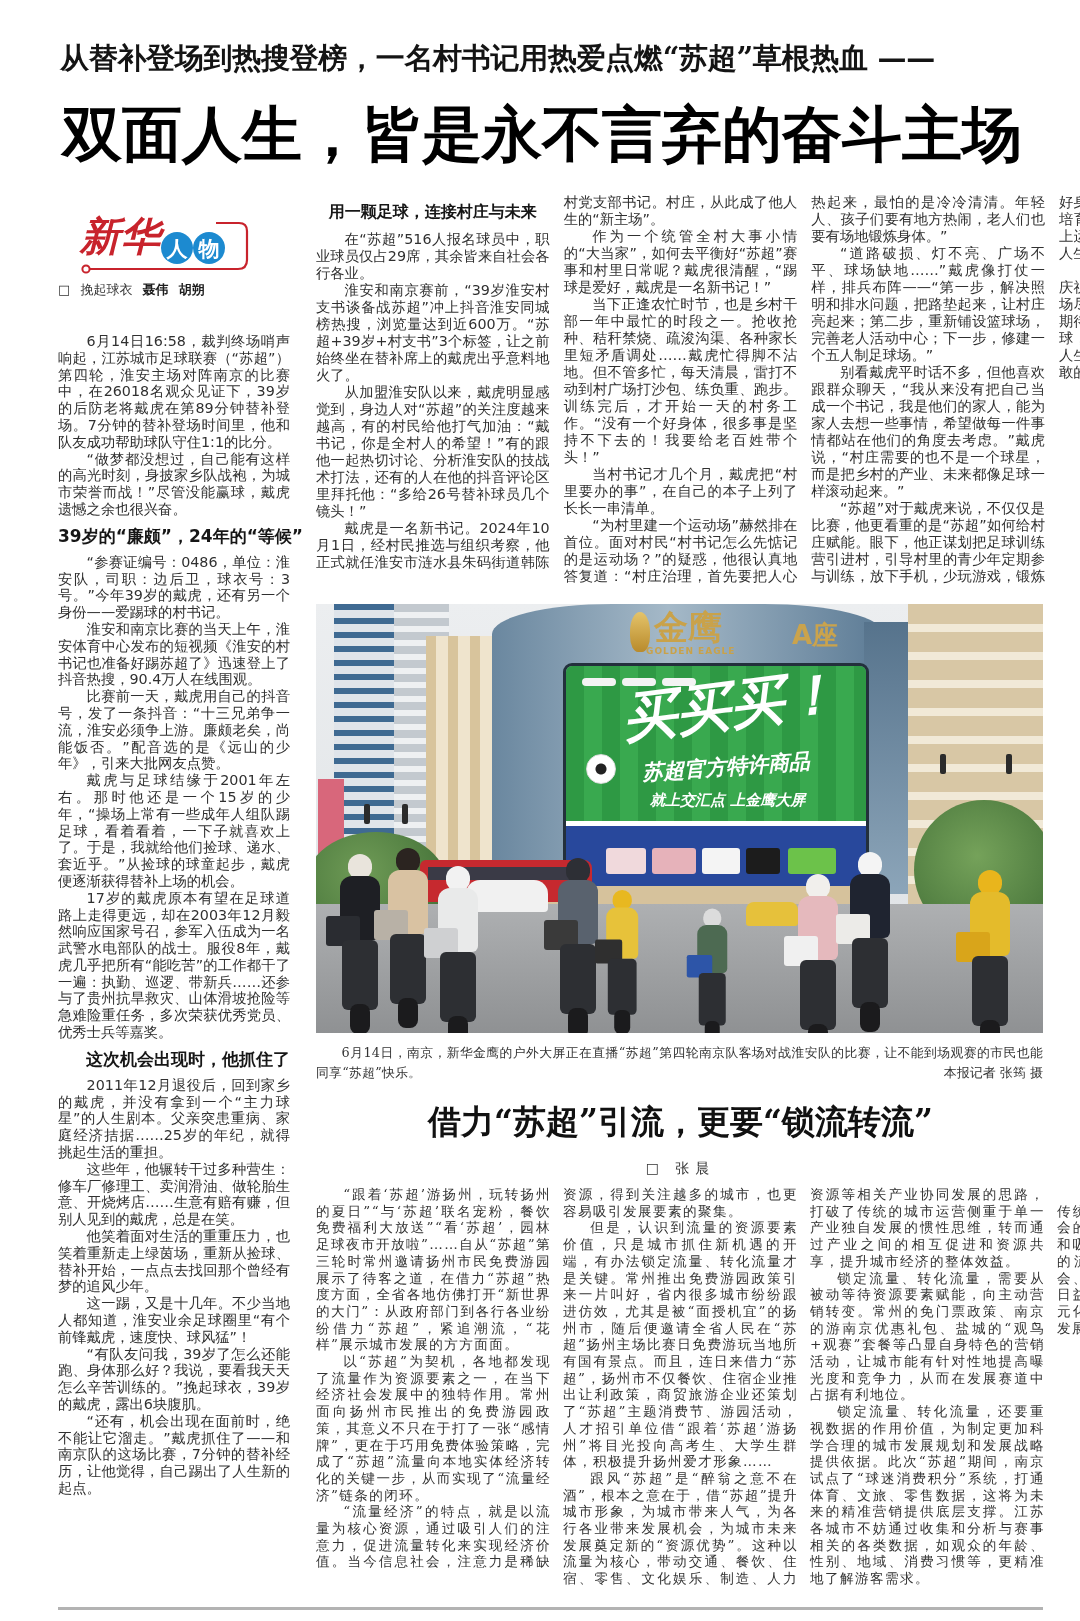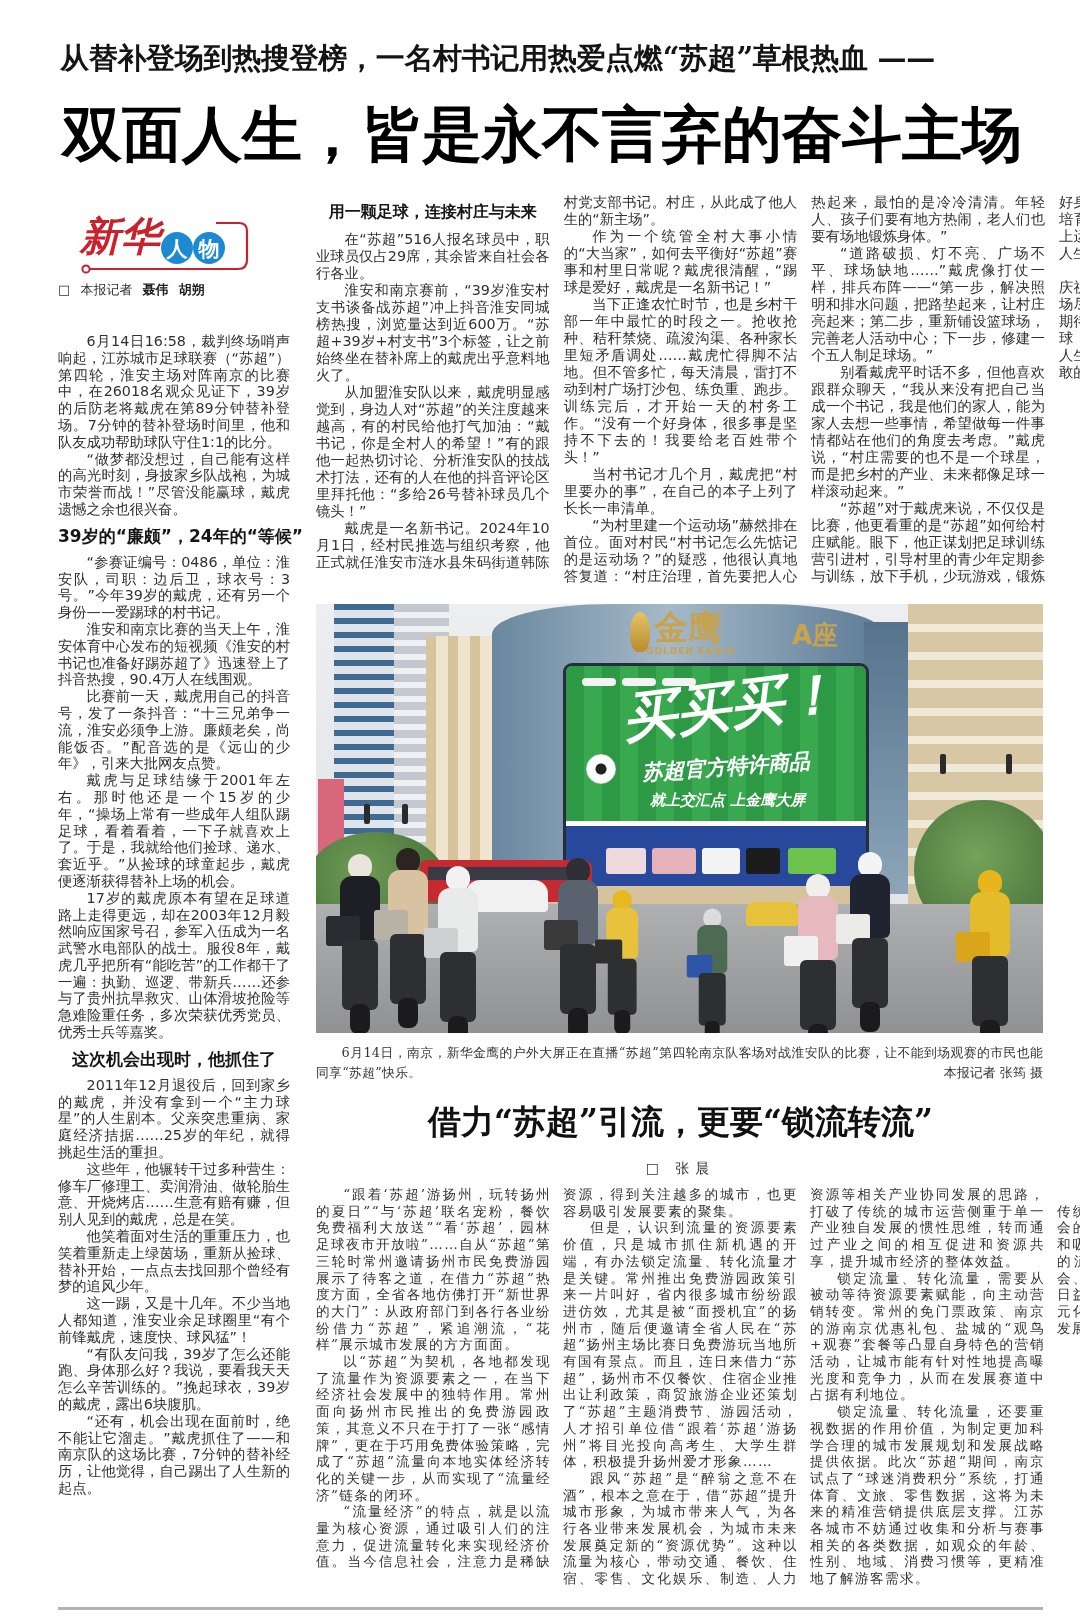--- a/index.html
+++ b/index.html
@@ -32,21 +32,21 @@
   .byline .name { font-weight:bold; margin-right:6px; color:#1d1d1d;margin-top:36px; }
 
   
   .col1 {
     position:absolute; left:58px; top:333px; width:232px; height:1268px;
     font-size:14.3px; line-height:16.8px; text-align:justify; color:#303030;
   }
   .para { margin:0; text-indent:2em; }
   .sec-head {
     margin:9px 0 9px 0; height:18px; line-height:18px;
-    font-size:17px; font-weight:bold; color:#161616; text-align:center;
+    font-size:17px; font-weight:bold; color:#161616; text-align:right;
     white-space:nowrap; text-indent:0;
   }
   .cols234 {
     position:absolute; left:316px; top:194px; width:729px; height:398px;
     column-count:3; column-gap:14px; column-fill:auto;
     font-size:14.3px; line-height:17px; text-align:justify; color:#303030;
   }
   .cols234 .sub-head {
     margin:8px 0 9px 0; height:20px; line-height:20px;
     font-size:16px; font-weight:bold; color:#161616; text-align:center;
@@ -160,21 +160,21 @@
   <circle cx="10" cy="77" r="3.6" fill="#fff" stroke="#c8232c" stroke-width="2"></circle>
   <text x="4" y="58" font-size="40" font-style="italic" font-weight="bold" fill="#c8232c" font-family="DejaVu Serif, serif">新华</text>
   <circle cx="101" cy="56" r="16" fill="#1c8ad0"></circle>
   <circle cx="133" cy="56" r="16" fill="#1c8ad0"></circle>
   <text x="101" y="64" font-size="21" font-weight="bold" fill="#fff" text-anchor="middle" font-family="DejaVu Sans, sans-serif">人</text>
   <text x="133" y="64" font-size="21" font-weight="bold" fill="#fff" text-anchor="middle" font-family="DejaVu Sans, sans-serif">物</text>
 </svg>
 
 <div class="byline">
   <span class="mark">□</span>
-  <span class="label">本报记者</span>
+  <span class="label">挽起球衣</span>
   <span class="name">聂伟</span>
   <span class="name">胡朔</span>
 </div>
 
 <div class="col1">
   <p class="para">6月14日16:58，裁判终场哨声响起，江苏城市足球联赛（“苏超”）第四轮，淮安主场对阵南京的比赛中，在26018名观众见证下，39岁的后防老将戴虎在第89分钟替补登场。7分钟的替补登场时间里，他和队友成功帮助球队守住1:1的比分。</p>
   <p class="para">“做梦都没想过，自己能有这样的高光时刻，身披家乡队战袍，为城市荣誉而战！”尽管没能赢球，戴虎遗憾之余也很兴奋。</p>
   <div class="sec-head">39岁的“廉颇”，24年的“等候”</div>
   <p class="para">“参赛证编号：0486，单位：淮安队，司职：边后卫，球衣号：3号。”今年39岁的戴虎，还有另一个身份——爱踢球的村书记。</p>
   <p class="para">淮安和南京比赛的当天上午，淮安体育中心发布的短视频《淮安的村书记也准备好踢苏超了》迅速登上了抖音热搜，90.4万人在线围观。</p>

